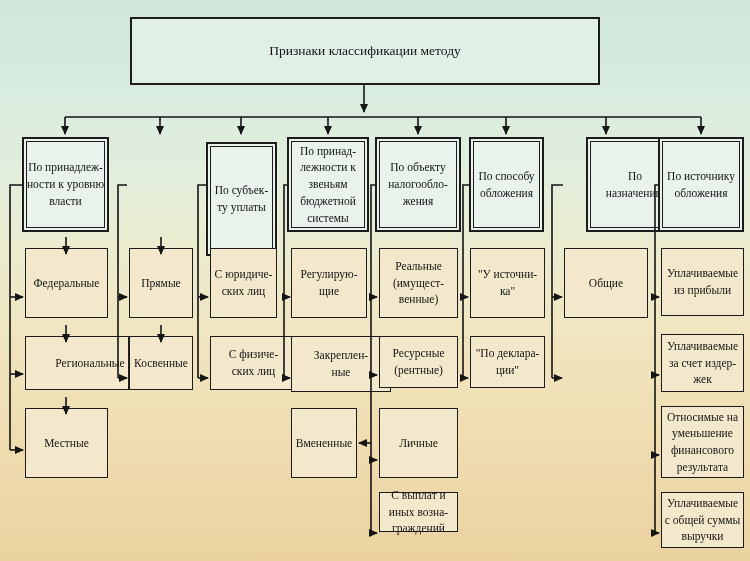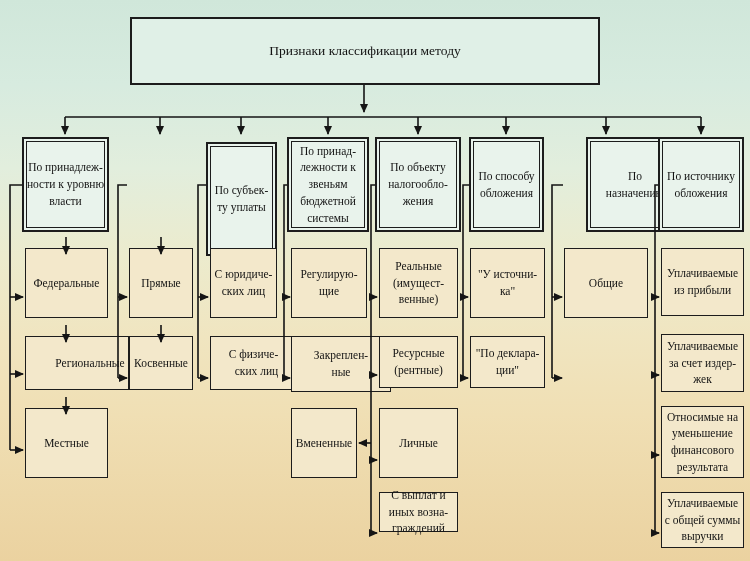--- a/index.html
+++ b/index.html
@@ -152,21 +152,21 @@
 
   <div class="box child-box" style="left:25px; top:248px; width:83px; height:70px;">Федеральные</div>
   <div class="box child-box" style="left:25px; top:336px; width:104px; height:54px;padding-left:26px;">Региональные</div>
   <div class="box child-box" style="left:25px; top:408px; width:83px; height:70px;">Местные</div>
 
   <div class="box child-box" style="left:129px; top:248px; width:64px; height:70px;">Прямые</div>
   <div class="box child-box" style="left:129px; top:336px; width:64px; height:54px;">Косвенные</div>
 
   <div class="box child-box" style="left:210px; top:248px; width:67px; height:70px;">С юридиче-
 ских лиц</div>
-  <div class="box child-box" style="left:210px; top:336px; width:87px; height:54px;text-align:right;">С физиче-
+  <div class="box child-box" style="left:210px; top:336px; width:87px; height:54px;">С физиче-
 ских лиц</div>
 
   <div class="box child-box" style="left:291px; top:248px; width:76px; height:70px;">Регулирую-
 щие</div>
   <div class="box child-box" style="left:291px; top:336px; width:100px; height:56px;">Закреплен-
 ные</div>
   <div class="box child-box" style="left:291px; top:408px; width:66px; height:70px;">Вмененные</div>
 
   <div class="box child-box" style="left:379px; top:248px; width:79px; height:70px;">Реальные
 (имущест-

